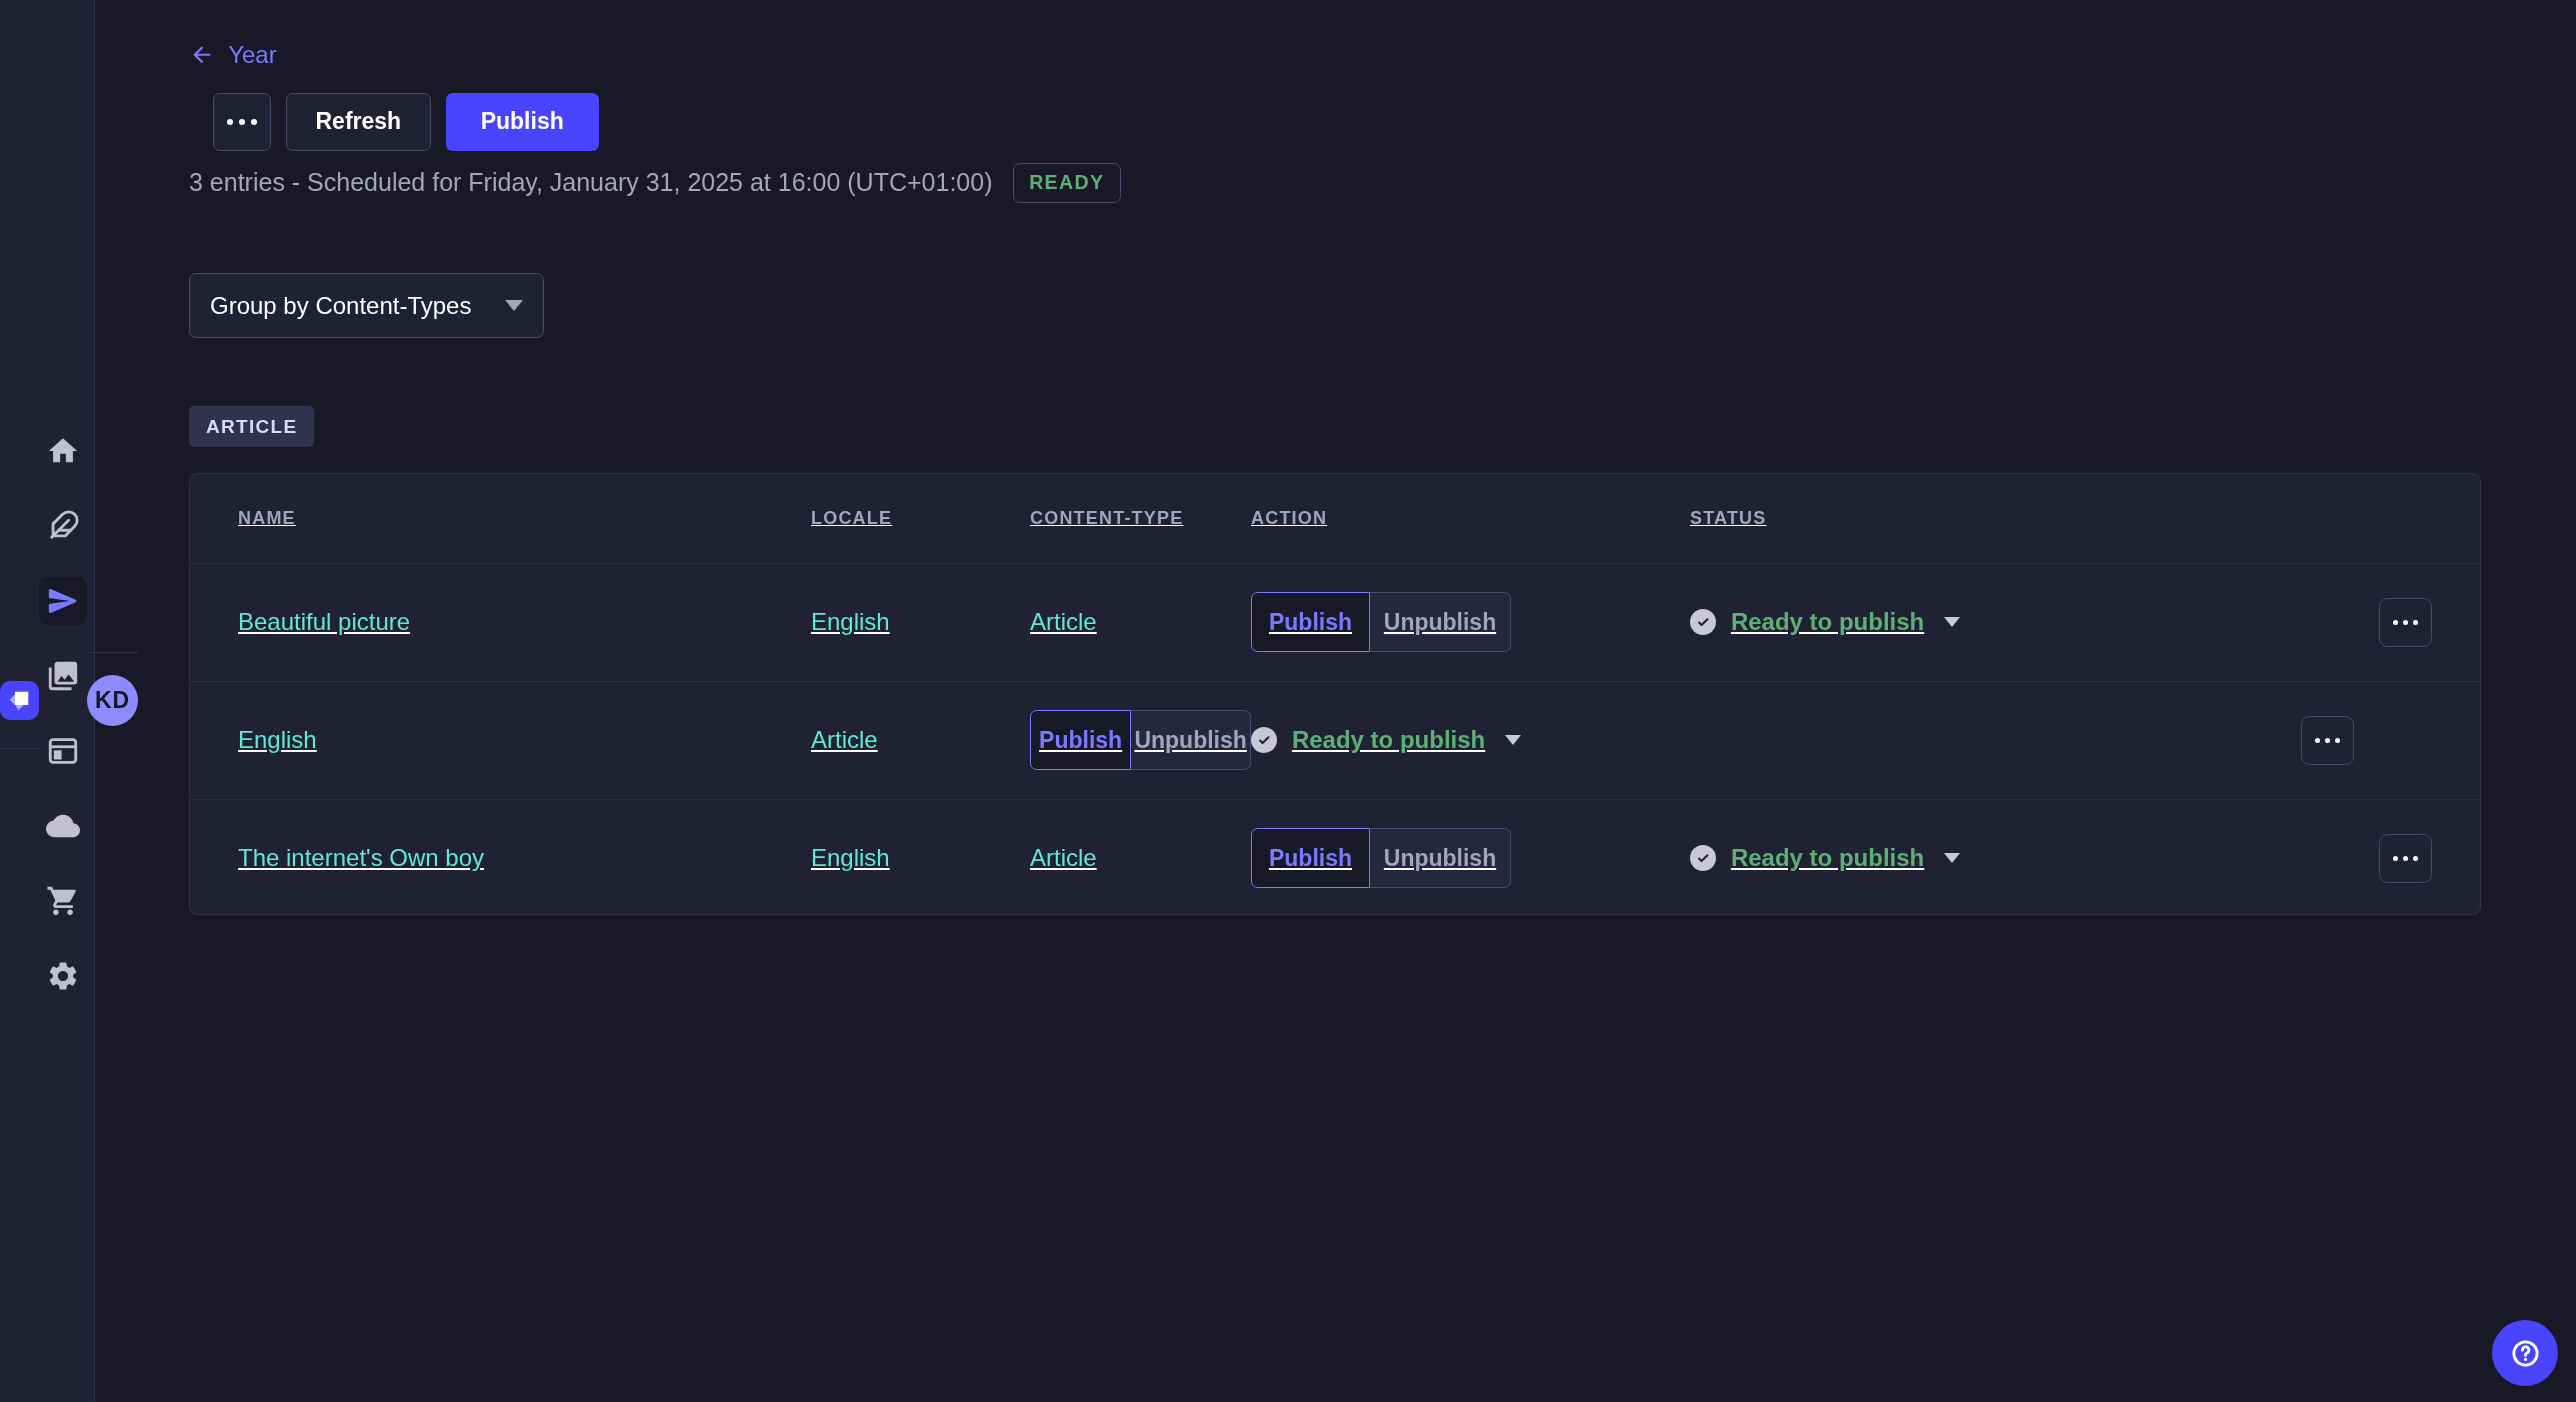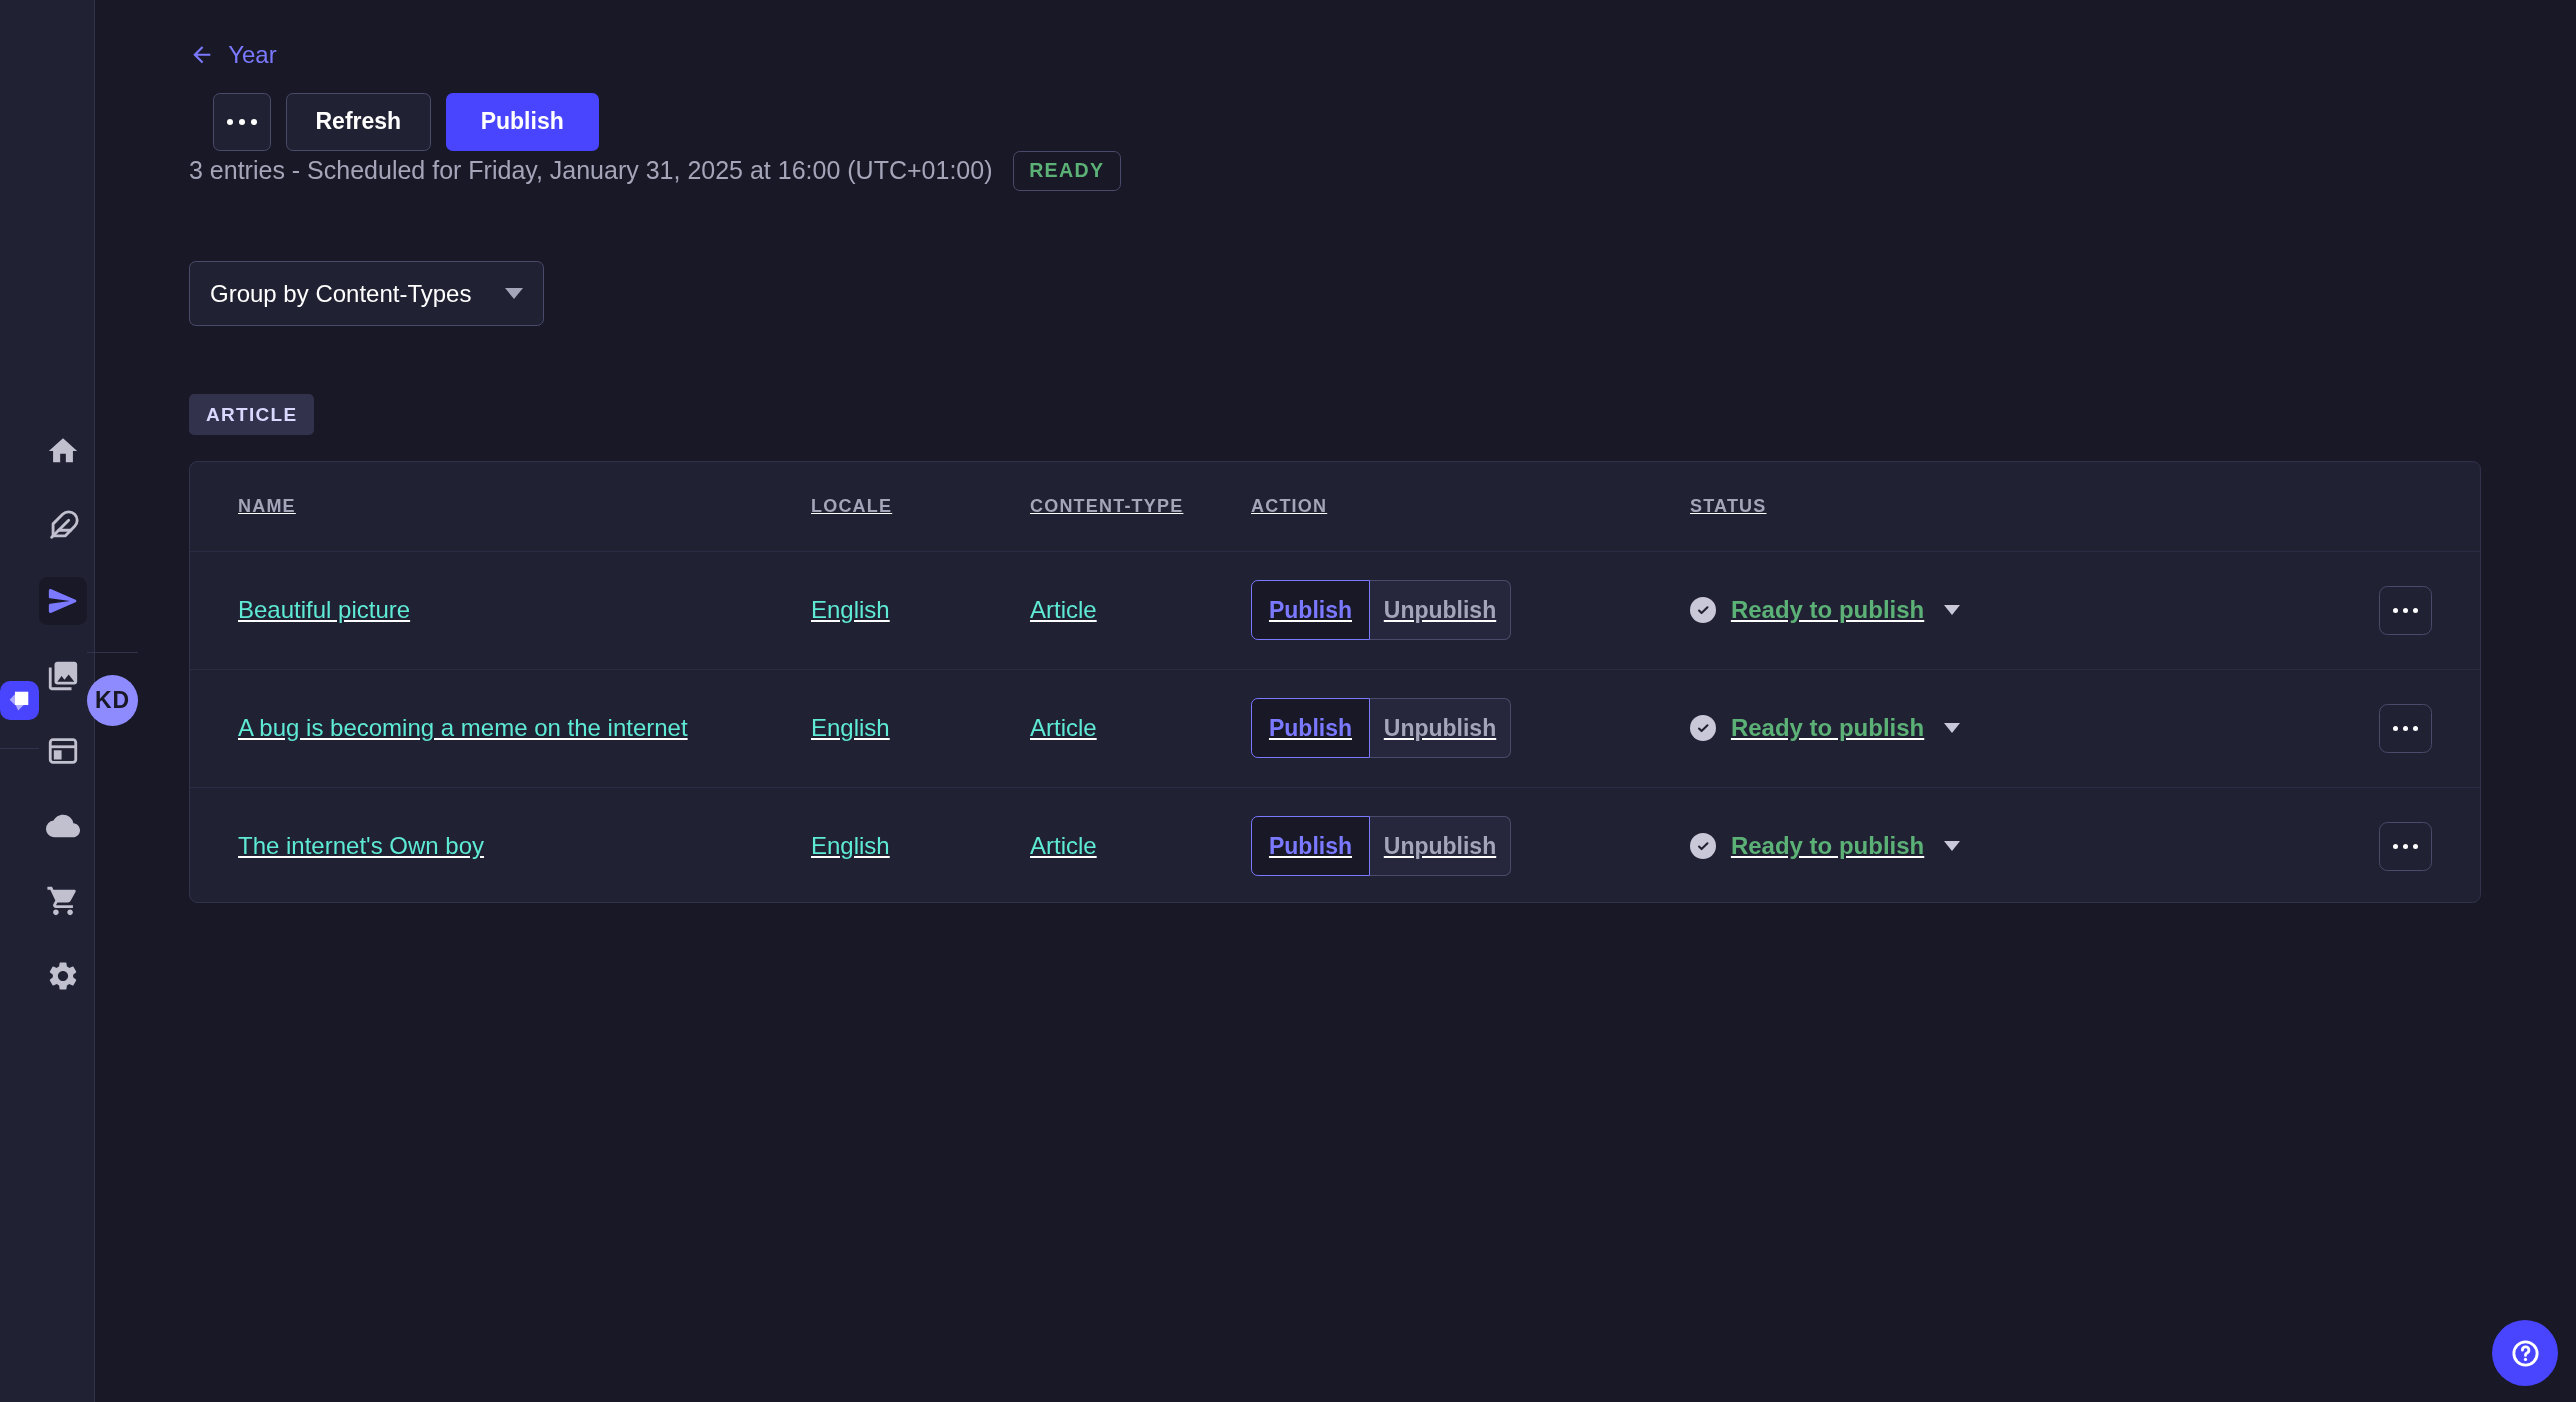--- a/index.html
+++ b/index.html
@@ -70,21 +70,21 @@
   .btn {
     height:58px; border-radius:6.8px; border:0.9px solid transparent;
     display:inline-flex; align-items:center; justify-content:center;
     font-size:23px; font-weight:700; cursor:pointer;
     font-family:"Liberation Sans", sans-serif;
   }
   .btn-more-top { width:58px; background:#212134; border-color:#4a4a6a; }
   .btn-secondary { background:#212134; border-color:#4a4a6a; color:#ffffff; padding:0 29px; }
   .btn-primary { background:#4945ff; color:#ffffff; padding:0 34px; }
 
-  .subtitle-row { display:flex; align-items:center; gap:20.4px; }
+  .subtitle-row { margin-top:12px; display:flex; align-items:center; gap:20.4px; }
   .subtitle { color:#a5a5ba; font-size:25px; }
   .ready-badge {
     border:0.9px solid #4a4a6a; border-radius:6.8px;
     padding:7.7px 15.3px;
     color:#5cb176; font-size:19.6px; font-weight:700; letter-spacing:1.3px;
   }
 
   .controls-row { margin-top:70px; }
   .group-dropdown {
     display:inline-flex; align-items:center; gap:34px;
@@ -317,21 +317,20 @@
         <span class="status-caret"></span>
       </span>
       <button class="row-more">
         <span class="dot"></span>
         <span class="dot"></span>
         <span class="dot"></span>
       </button>
     </div>
 
     <div class="t-row t-body-row">
-      <span class="cell">A bug is becoming a meme on the internet</span>
       <span class="cell">English</span>
       <span class="cell">Article</span>
       <span class="action-group">
         <button class="seg-btn seg-publish">Publish</button>
         <button class="seg-btn seg-unpublish">Unpublish</button>
       </span>
       <span class="status-trigger">
         <span class="check-circle">
           <svg viewBox="0 0 24 24">
               <path fill="none" stroke="#212134" stroke-width="3.4" stroke-linecap="round" stroke-linejoin="round" d="M5 12.5l4.2 4.2L19 7"></path>

